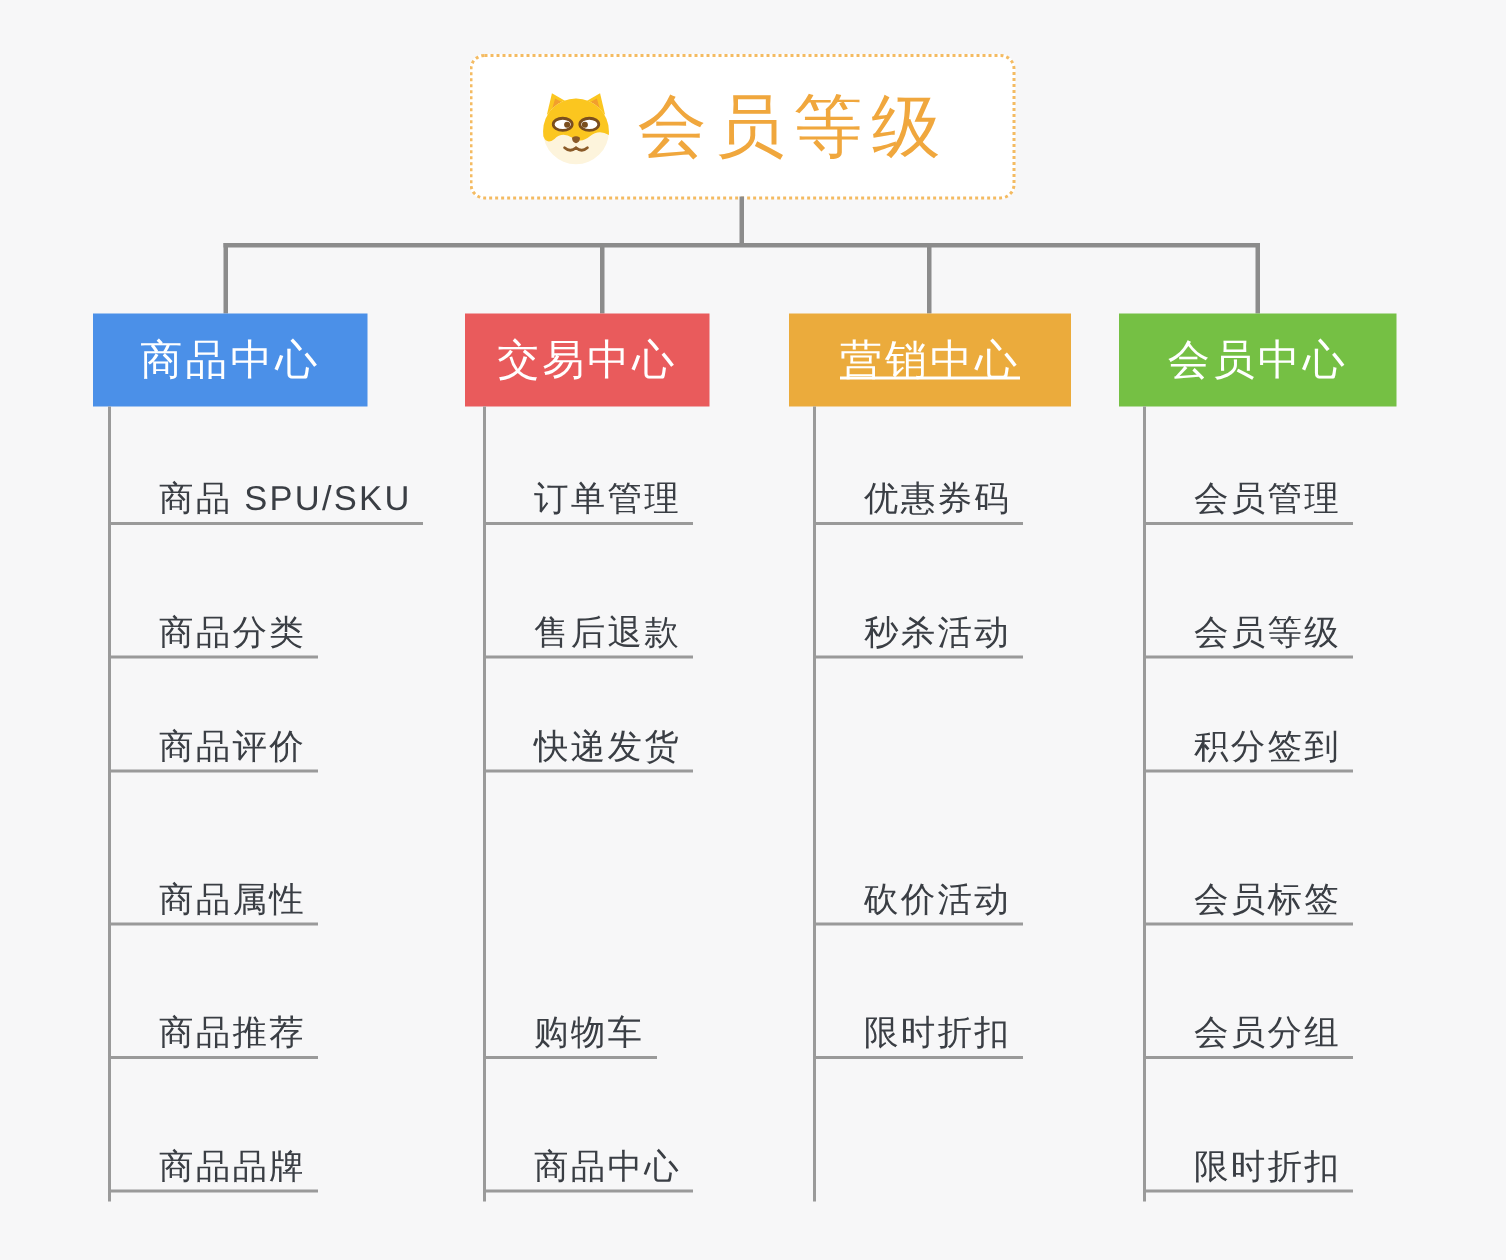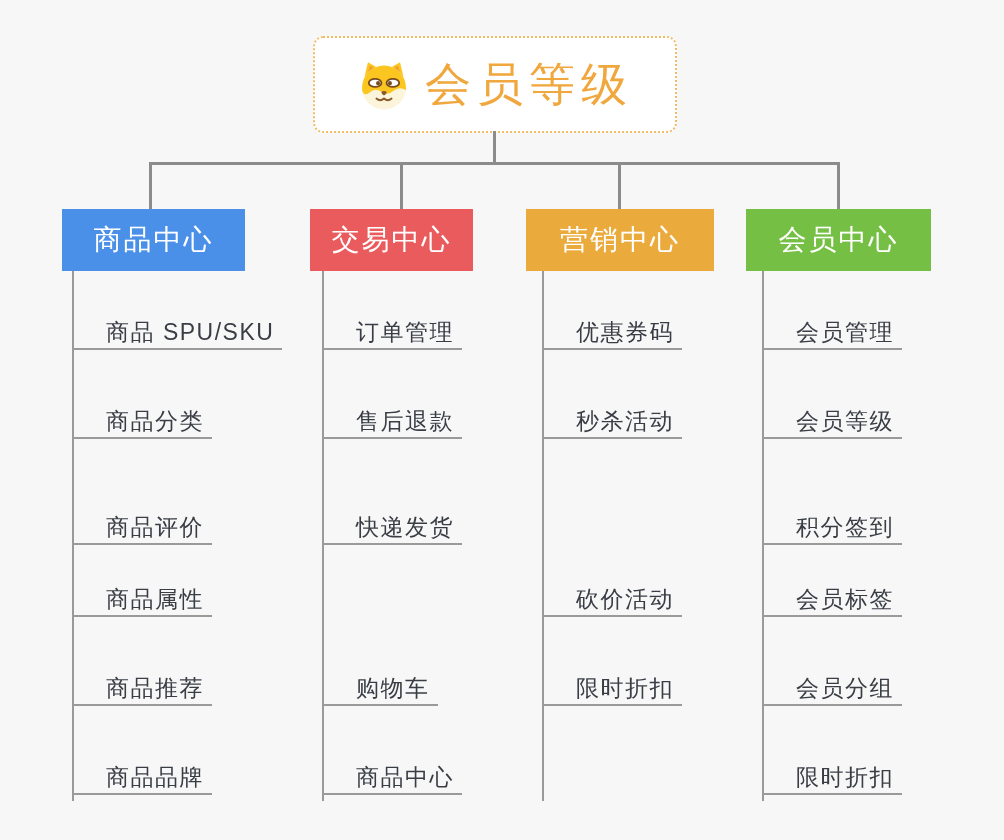--- a/index.html
+++ b/index.html
@@ -62,21 +62,21 @@
   .item{
     position:absolute;
     padding:0 8px 1px 34px;
     border-bottom:2px solid #9a9a9a;
     font-size:23px;line-height:30px;letter-spacing:1.5px;
     color:#3a3e44;
     white-space:nowrap;
     cursor:default;
   }
   .c1{left:72px}.c2{left:322px}.c3{left:542px}.c4{left:762px}
-  .r0{top:317px}.r1{top:406px}.r2{top:512px}.r3{top:584px}.r4{top:673px}.r5{top:762px}
+  .r0{top:317px}.r1{top:406px}.r2{top:482px}.r3{top:584px}.r4{top:673px}.r5{top:762px}
 </style>
 </head>
 <body>
 
 <div class="canvas">
 
   <div class="root-node">
     <svg class="doge" viewBox="0 0 64 60" aria-hidden="true">
 
       <path d="M13,3 L27,11 L9,20 Z" fill="#fbc61f"></path>
@@ -104,21 +104,21 @@
   <div class="tree-line drop d2" style="background:#8c8c8c"></div>
   <div class="tree-line drop d3" style="background:#8c8c8c"></div>
   <div class="tree-line drop d4" style="background:#8c8c8c"></div>
 
   <div class="topic t1" style="background: rgb(75, 144, 232);">
       <span>商品中心</span>
     </div>
   <div class="topic t2" style="background: rgb(233, 91, 92);">
       <span>交易中心</span>
     </div>
-  <div class="topic t3" style="background: rgb(235, 171, 60);">
+  <div class="topic t3" style="background: rgb(235, 171, 60); text-decoration: underline;">
       <span>营销中心</span>
     </div>
   <div class="topic t4" style="background: rgb(117, 192, 68);">
       <span>会员中心</span>
     </div>
 
   <div class="vline v1" style="background:#9a9a9a"></div>
   <div class="vline v2" style="background:#9a9a9a"></div>
   <div class="vline v3" style="background:#9a9a9a"></div>
   <div class="vline v4" style="background:#9a9a9a"></div>

